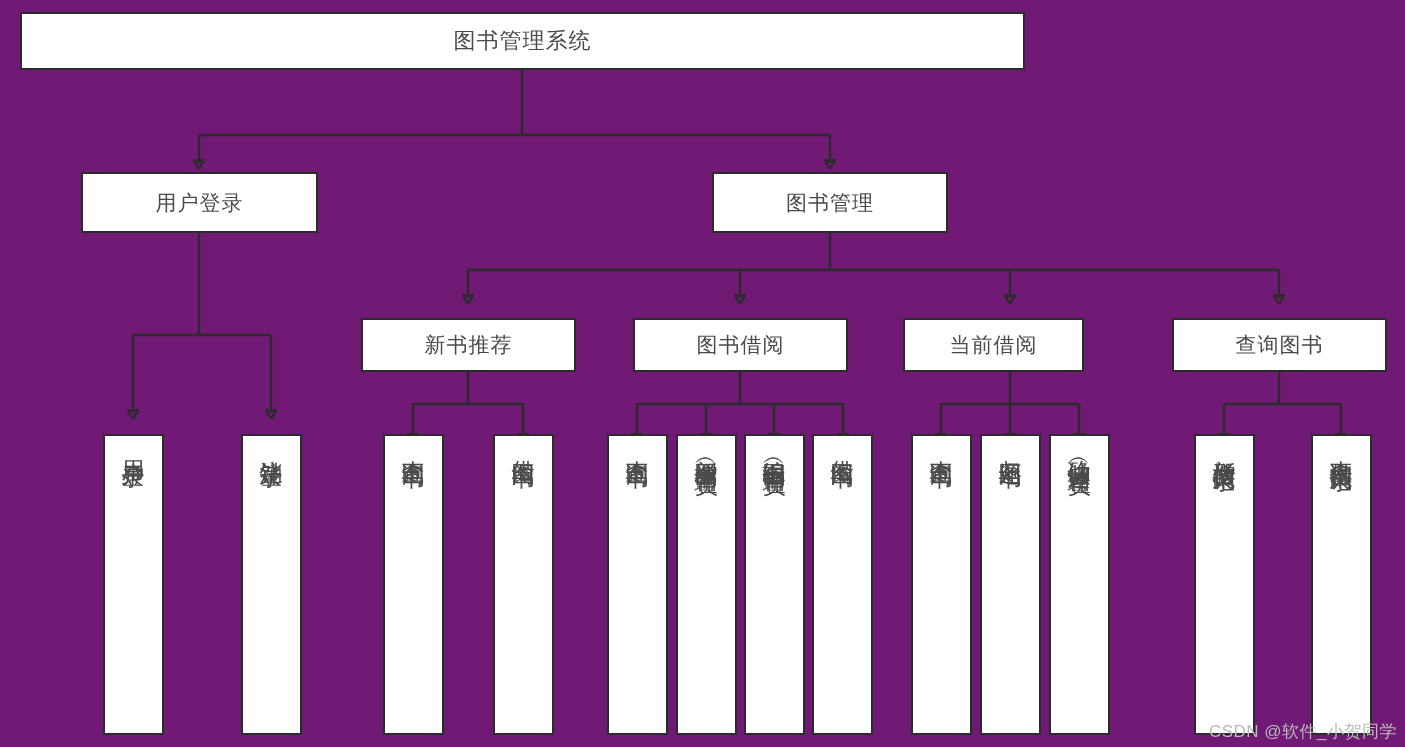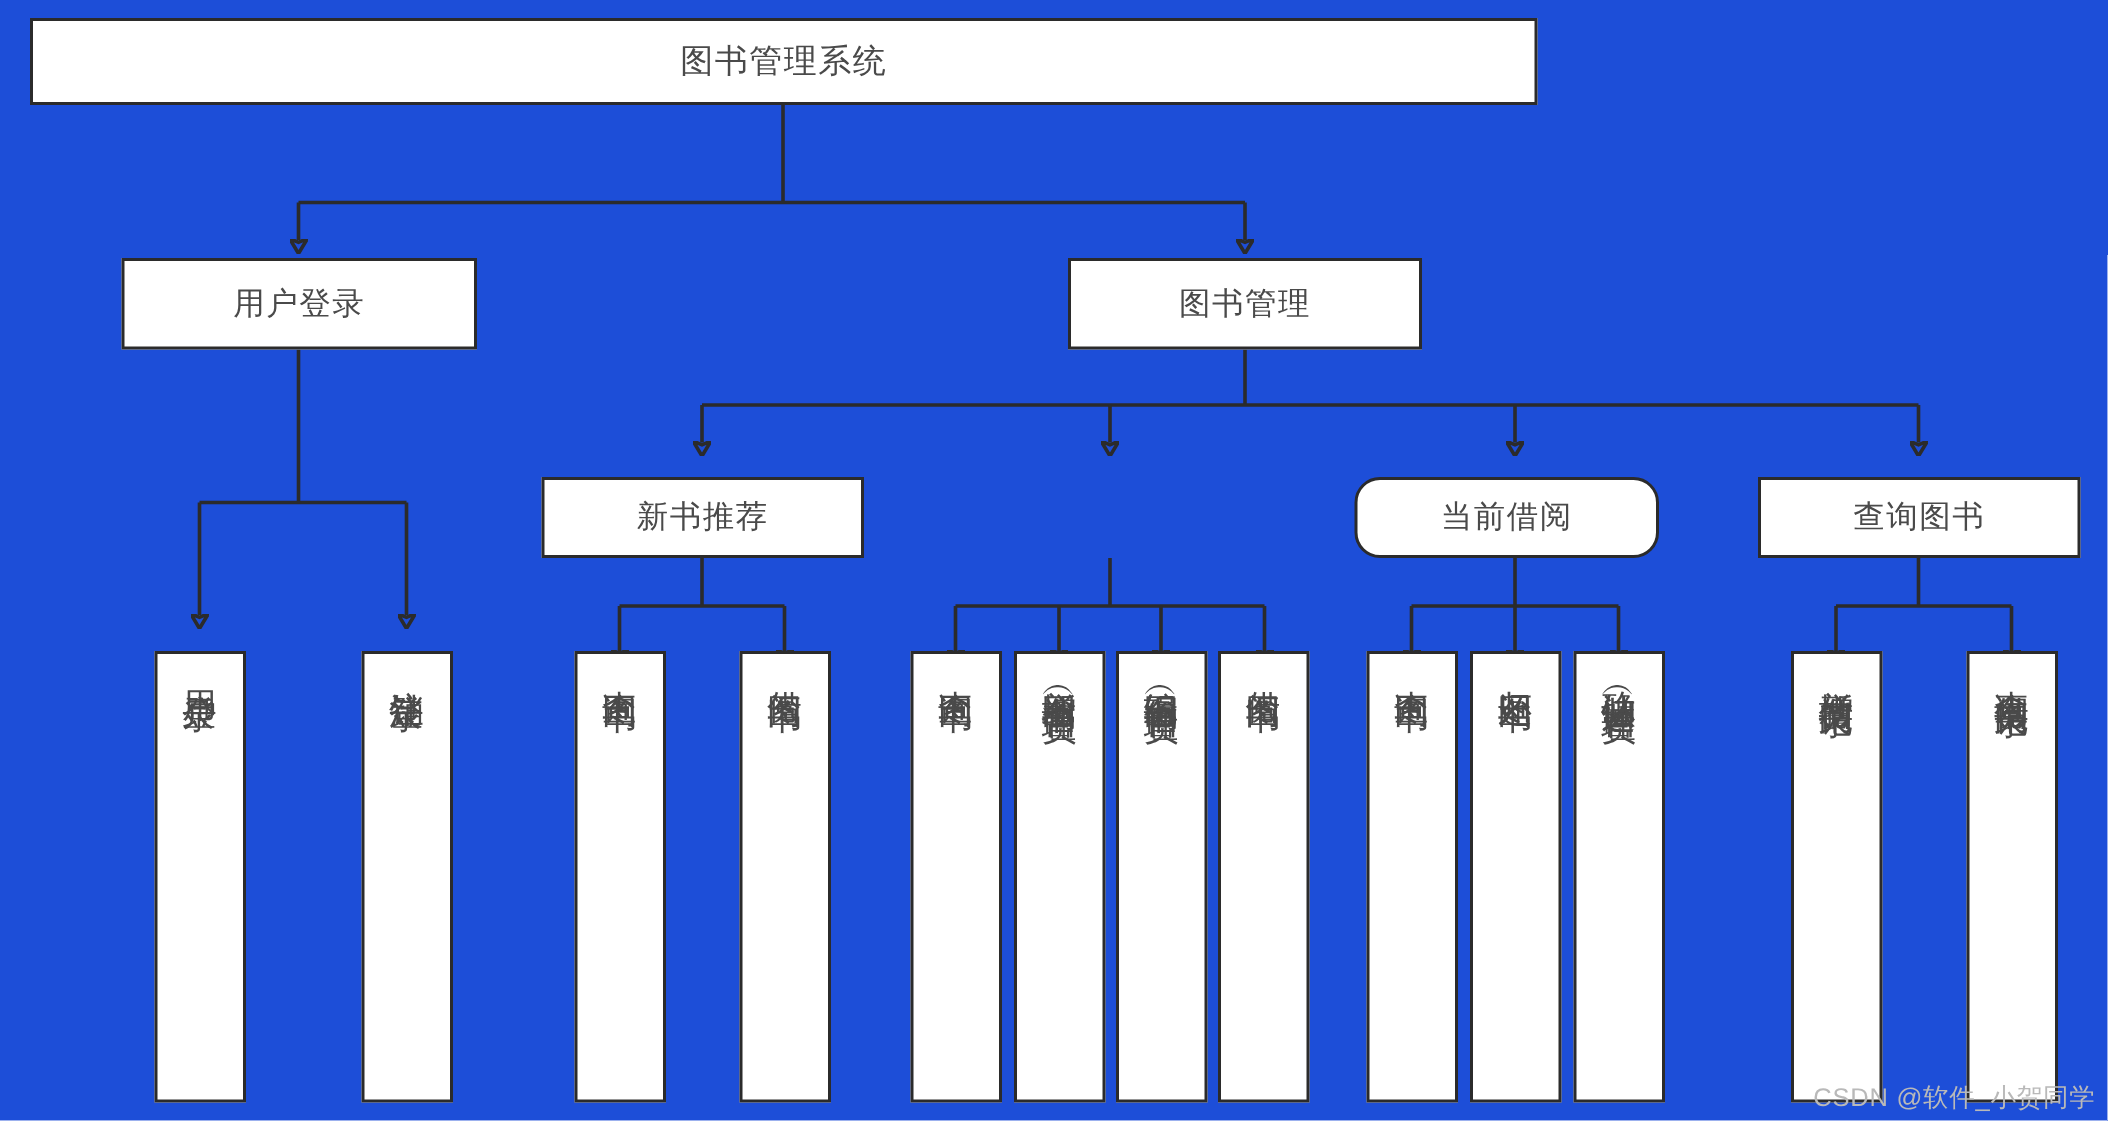--- a/index.html
+++ b/index.html
@@ -9,21 +9,21 @@
     background: #ffffff;
   }
   body {
     font-family: "Liberation Sans", "DejaVu Sans", sans-serif;
     color: #3a3a3a;
   }
   #canvas {
     position: relative;
     width: 1405px;
     height: 747px;
-    background: #1d4ed8;
+    background: #701a75;
     overflow: hidden;
   }
   
   #wires {
     position: absolute;
     left: 0;
     top: 0;
     width: 1405px;
     height: 747px;
     pointer-events: none;
@@ -144,22 +144,25 @@
   </div>
 
   <div class="node horiz" style="left:361px; top:318px; width:215px; height:54px;">
     <span>新书推荐</span>
   </div>
 
   <div class="node horiz" style="left:712px; top:172px; width:236px; height:61px;">
     <span>图书管理</span>
   </div>
 
-
-  <div class="node horiz" style="left:903px; top:318px; width:203px; height:54px;border-radius:17px;">
+  <div class="node horiz" style="left:633px; top:318px; width:215px; height:54px;">
+    <span>图书借阅</span>
+  </div>
+
+  <div class="node horiz" style="left:903px; top:318px; width:181px; height:54px;">
     <span>当前借阅</span>
   </div>
 
   <div class="node horiz" style="left:1172px; top:318px; width:215px; height:54px;">
     <span>查询图书</span>
   </div>
 
   <div class="node vert" style="left:103px; top:434px; width:61px; height:301px;">
     <span class="vlabel">用户登录</span>
   </div>

